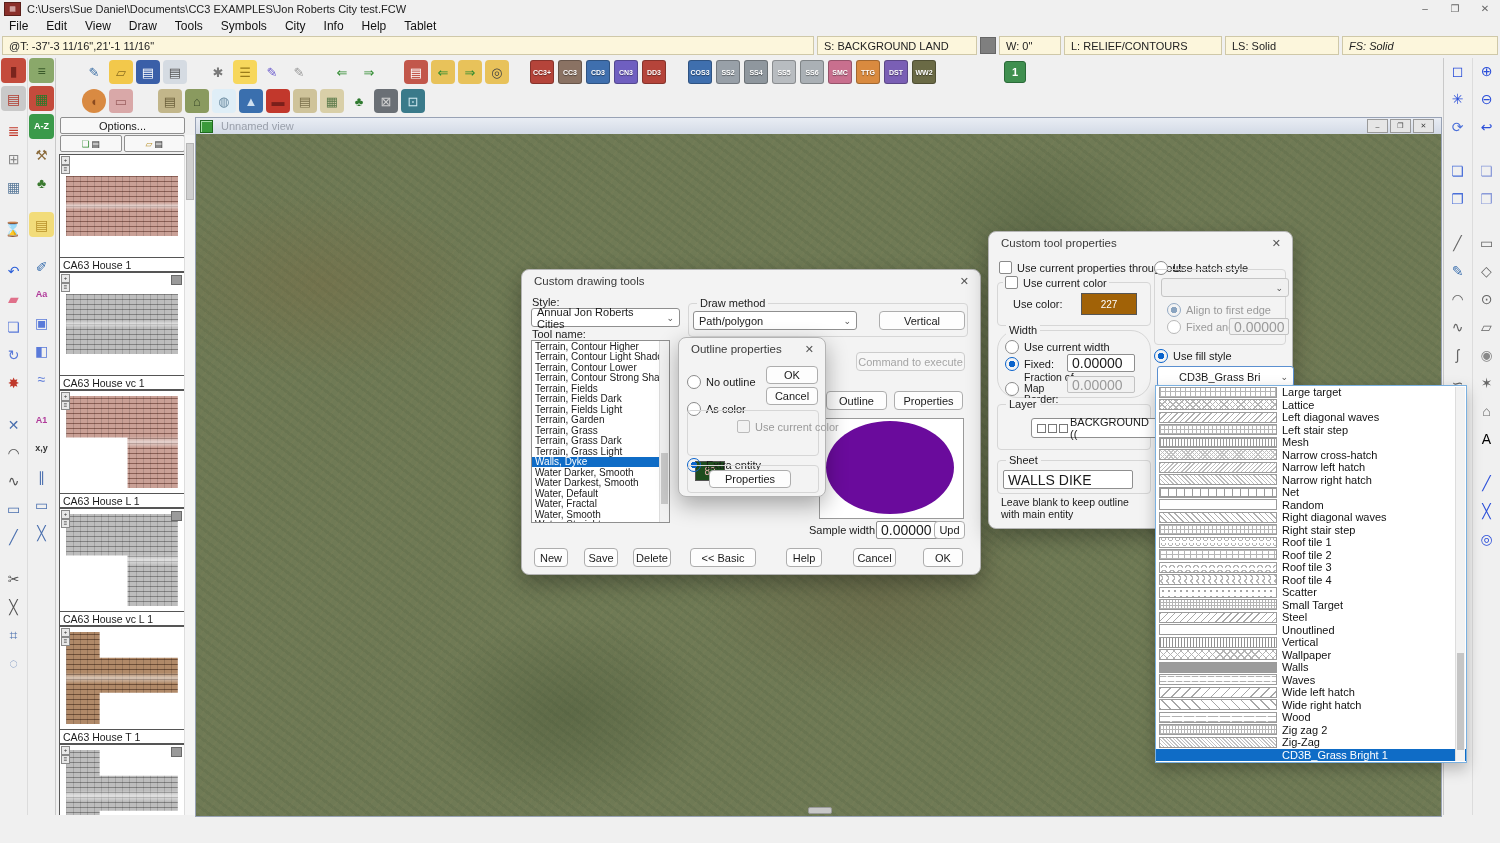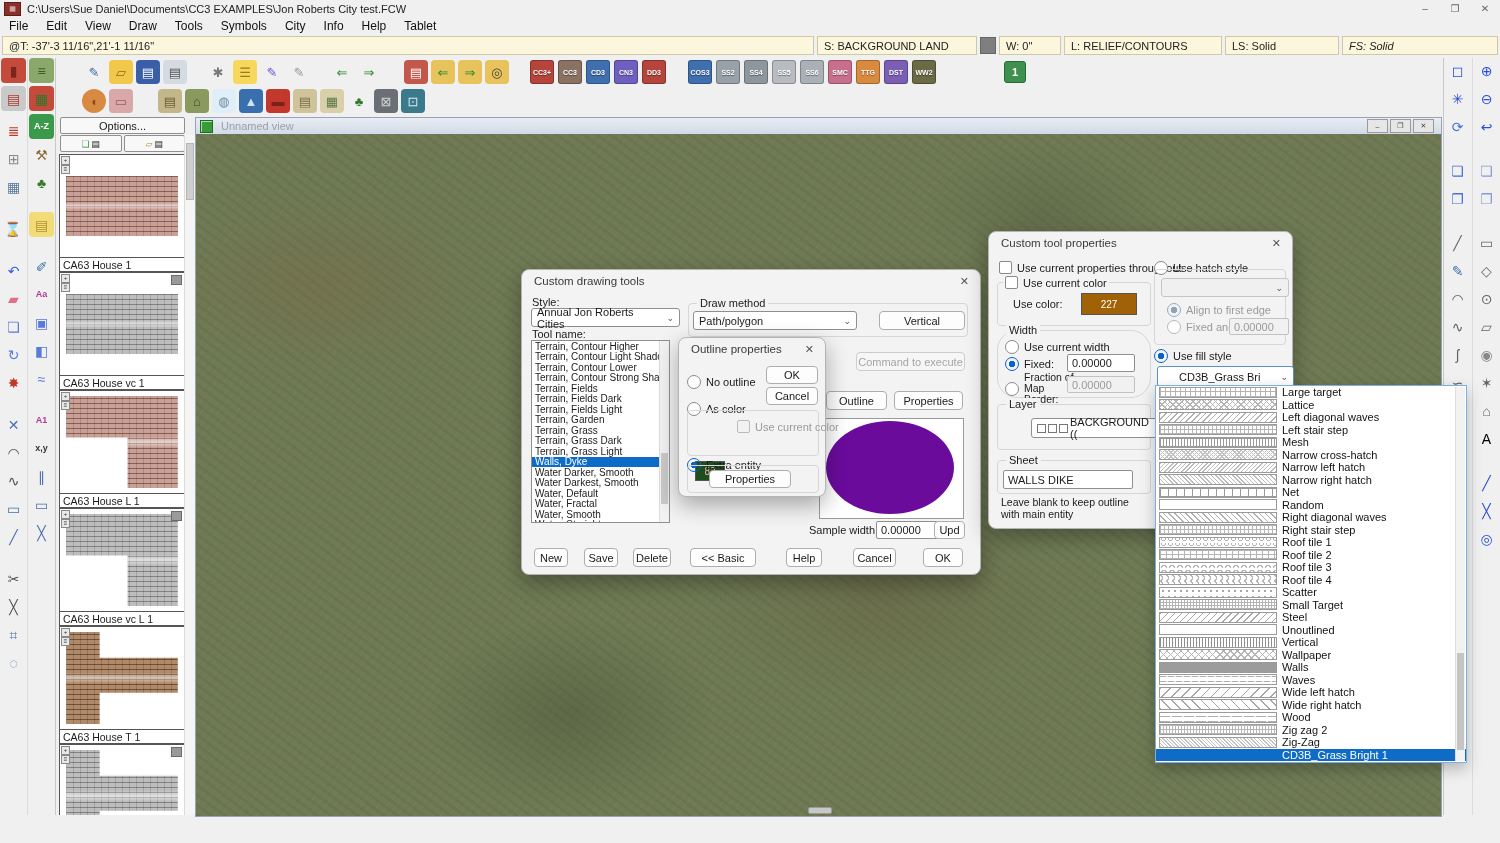--- a/index.html
+++ b/index.html
@@ -108,21 +108,21 @@
   .cmd-btn{width:47px;height:20px;background:#f4f4f4;border:1px solid #8f8f8f;font-size:11.5px;display:flex;align-items:center;justify-content:center;border-radius:2px;box-shadow:inset 0 1px 0 #fff;}
 
   
   .dlg{position:absolute;background:#f3f3f3;border:1px solid #b4b4b4;border-radius:8px;box-shadow:0 8px 22px rgba(0,0,0,.32);font-size:11px;color:#1a1a1a;}
   .dlg-title{height:22px;display:flex;align-items:center;padding:0 12px;font-size:11.5px;color:#3a3a3a;}
   .dlg-x{position:absolute;top:5px;right:11px;color:#555;font-size:11px;}
   .abs{position:absolute;}
   .frow{position:absolute;display:flex;align-items:center;gap:5px;white-space:nowrap;}
   .btn{position:absolute;background:#fdfdfd;border:1px solid #adadad;border-radius:4px;font-size:11px;display:flex;align-items:center;justify-content:center;color:#1a1a1a;}
   .btn.disabled{color:#a5a5a5;background:#f6f6f6;border-color:#cccccc;}
-  .field{position:absolute;background:#fff;border:1px solid #8f8f8f;font-size:11px;display:flex;align-items:center;padding:0 4px;border-radius:2px;}
+  .field{position:absolute;background:#fff;border:1px solid #8f8f8f;font-size:14px;display:flex;align-items:center;padding:0 4px;border-radius:2px;}
   .field.disabled{background:#f1f1f1;color:#9a9a9a;border-color:#c2c2c2;}
   .combo{position:absolute;background:#fff;border:1px solid #8f8f8f;border-radius:3px;display:flex;align-items:center;padding:0 5px;font-size:11px;justify-content:space-between;}
   .combo .chev{color:#555;font-size:9px;margin-left:4px;}
   .combo.disabled{background:#f0f0f0;border-color:#c5c5c5;}
   .combo.open{border-color:#5a8fd0;}
   .grp{position:absolute;border:1px solid #d6d6d6;border-radius:4px;}
   .grp-label{position:absolute;top:-7px;left:8px;background:#f3f3f3;padding:0 3px;font-size:11px;white-space:nowrap;}
   .radio{width:12px;height:12px;border-radius:50%;border:1px solid #8a8a8a;background:#fff;display:inline-block;flex:0 0 auto;}
   .radio.sel{border-color:#0a63cc;background:radial-gradient(circle,#0a63cc 0 3px,transparent 3.5px);}
   .radio.dis{border-color:#b8b8b8;}

